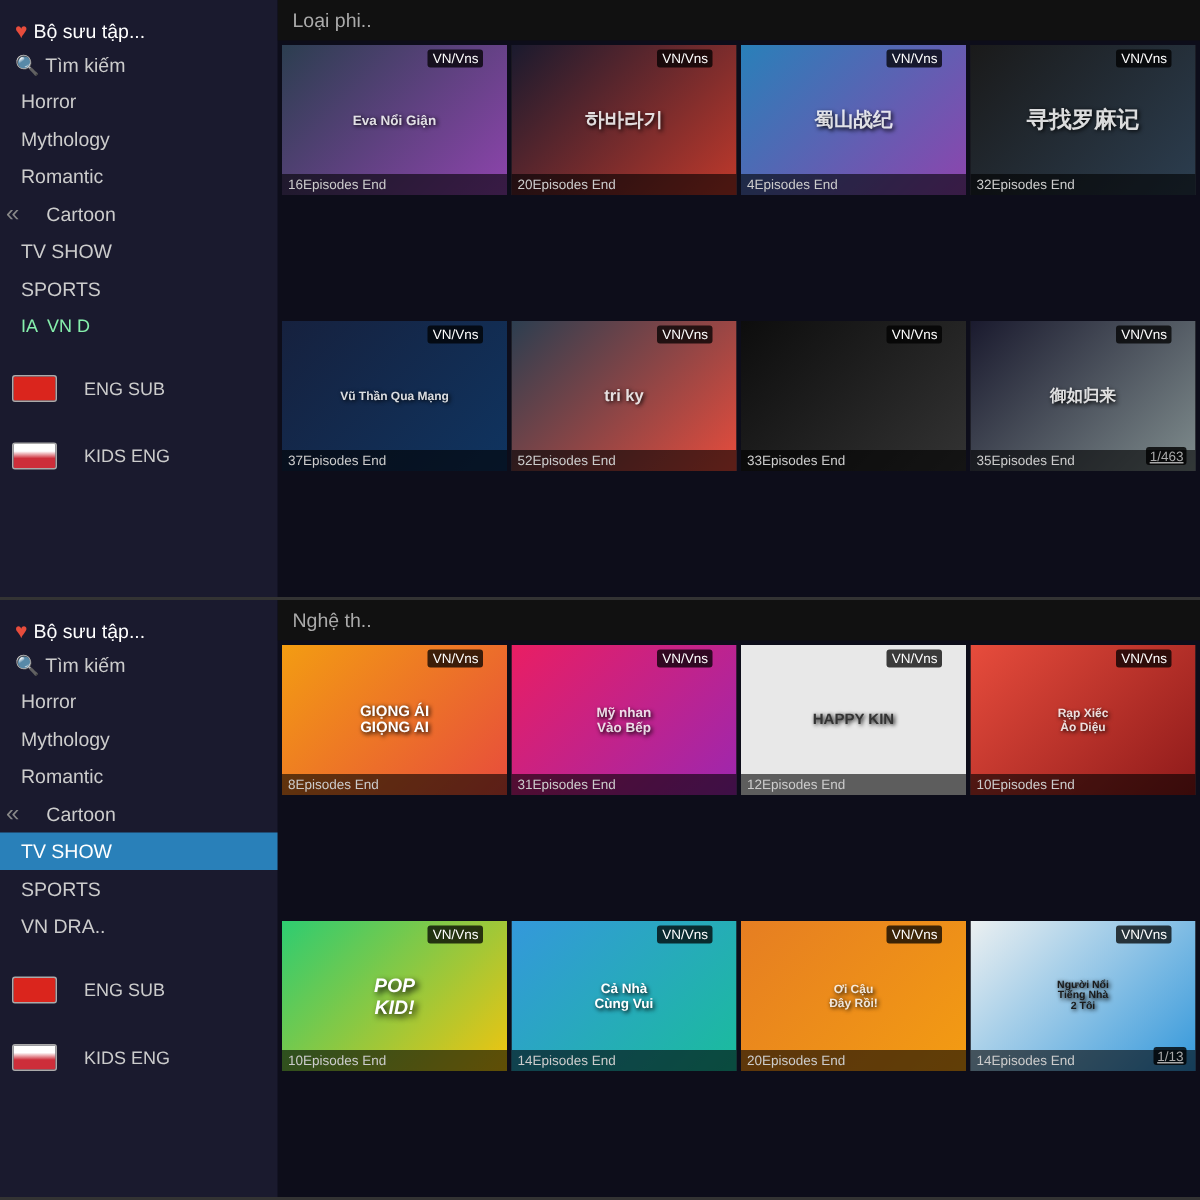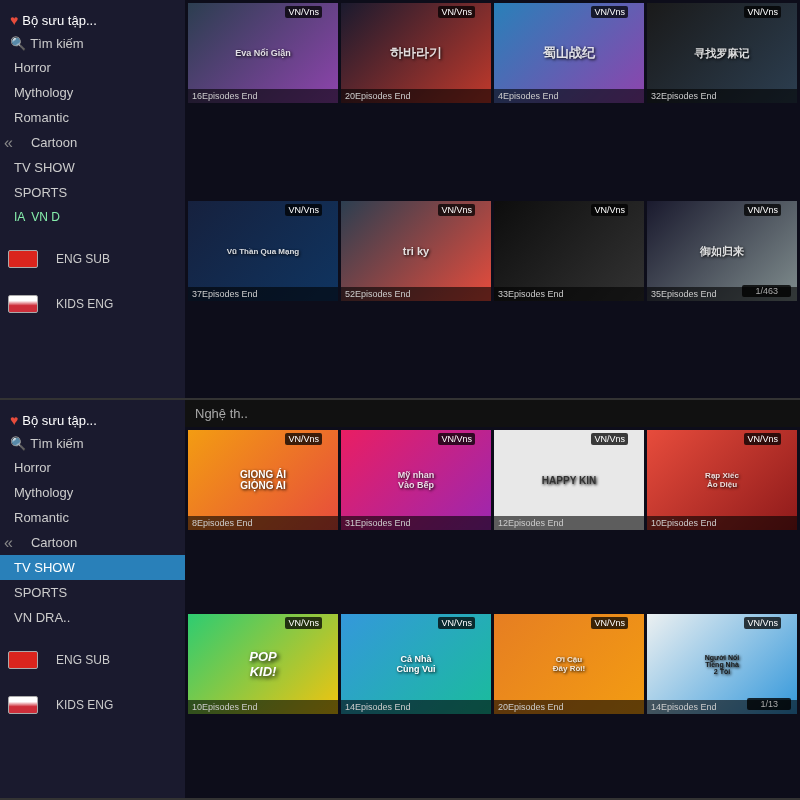--- a/index.html
+++ b/index.html
@@ -160,22 +160,23 @@
       padding: 2px 4px;
     }
 
     .page-badge {
       position: absolute;
       bottom: 4px;
       right: 6px;
       background: rgba(0,0,0,0.8);
       color: #aaa;
       font-size: 9px;
-      padding: 1px 13px;
+      padding: 1px 2px;
       border-radius: 2px;
+      text-decoration: underline;
     }
 
     
     .c1 { background: linear-gradient(135deg, #2c3e50, #8e44ad); }
     .c2 { background: linear-gradient(135deg, #1a1a2e, #c0392b); }
     .c3 { background: linear-gradient(135deg, #2980b9, #8e44ad); }
     .c4 { background: linear-gradient(135deg, #1a1a1a, #2c3e50); }
     .c5 { background: linear-gradient(135deg, #16213e, #0f3460); }
     .c6 { background: linear-gradient(135deg, #2c3e50, #e74c3c); }
     .c7 { background: linear-gradient(135deg, #0d0d0d, #333); }
@@ -235,20 +236,23 @@
         <div class="flag-box flag-vn"></div>
         <div class="sidebar-item-small">ENG SUB</div>
       </div>
       <div class="flag-row">
         <div class="flag-box flag-kr"></div>
         <div class="sidebar-item-small">KIDS ENG</div>
       </div>
     </div>
 
     <div class="main-content">
+      <div class="content-header">
+        <span>Loại phi..</span>
+      </div>
       <div class="grid">
 
         <div class="card">
           <div class="card-bg c1">
             <span class="card-title-overlay">Eva Nổi Giận</span>
           </div>
           <div class="card-badge">VN/Vns</div>
           <div class="card-footer">16Episodes End</div>
         </div>
         <div class="card">
@@ -260,21 +264,21 @@
         </div>
         <div class="card">
           <div class="card-bg c3">
             <span class="card-title-overlay" style="font-size:13px;">蜀山战纪</span>
           </div>
           <div class="card-badge">VN/Vns</div>
           <div class="card-footer">4Episodes End</div>
         </div>
         <div class="card">
           <div class="card-bg c4">
-            <span class="card-title-overlay" style="font-size:11px;">寻找罗麻记</span>
+            <span class="card-title-overlay" style="font-size:15px;">寻找罗麻记</span>
           </div>
           <div class="card-badge">VN/Vns</div>
           <div class="card-footer">32Episodes End</div>
         </div>
 
         <div class="card">
           <div class="card-bg c5">
             <span class="card-title-overlay" style="font-size:8px;">Vũ Thần Qua Mạng</span>
           </div>
           <div class="card-badge">VN/Vns</div>

